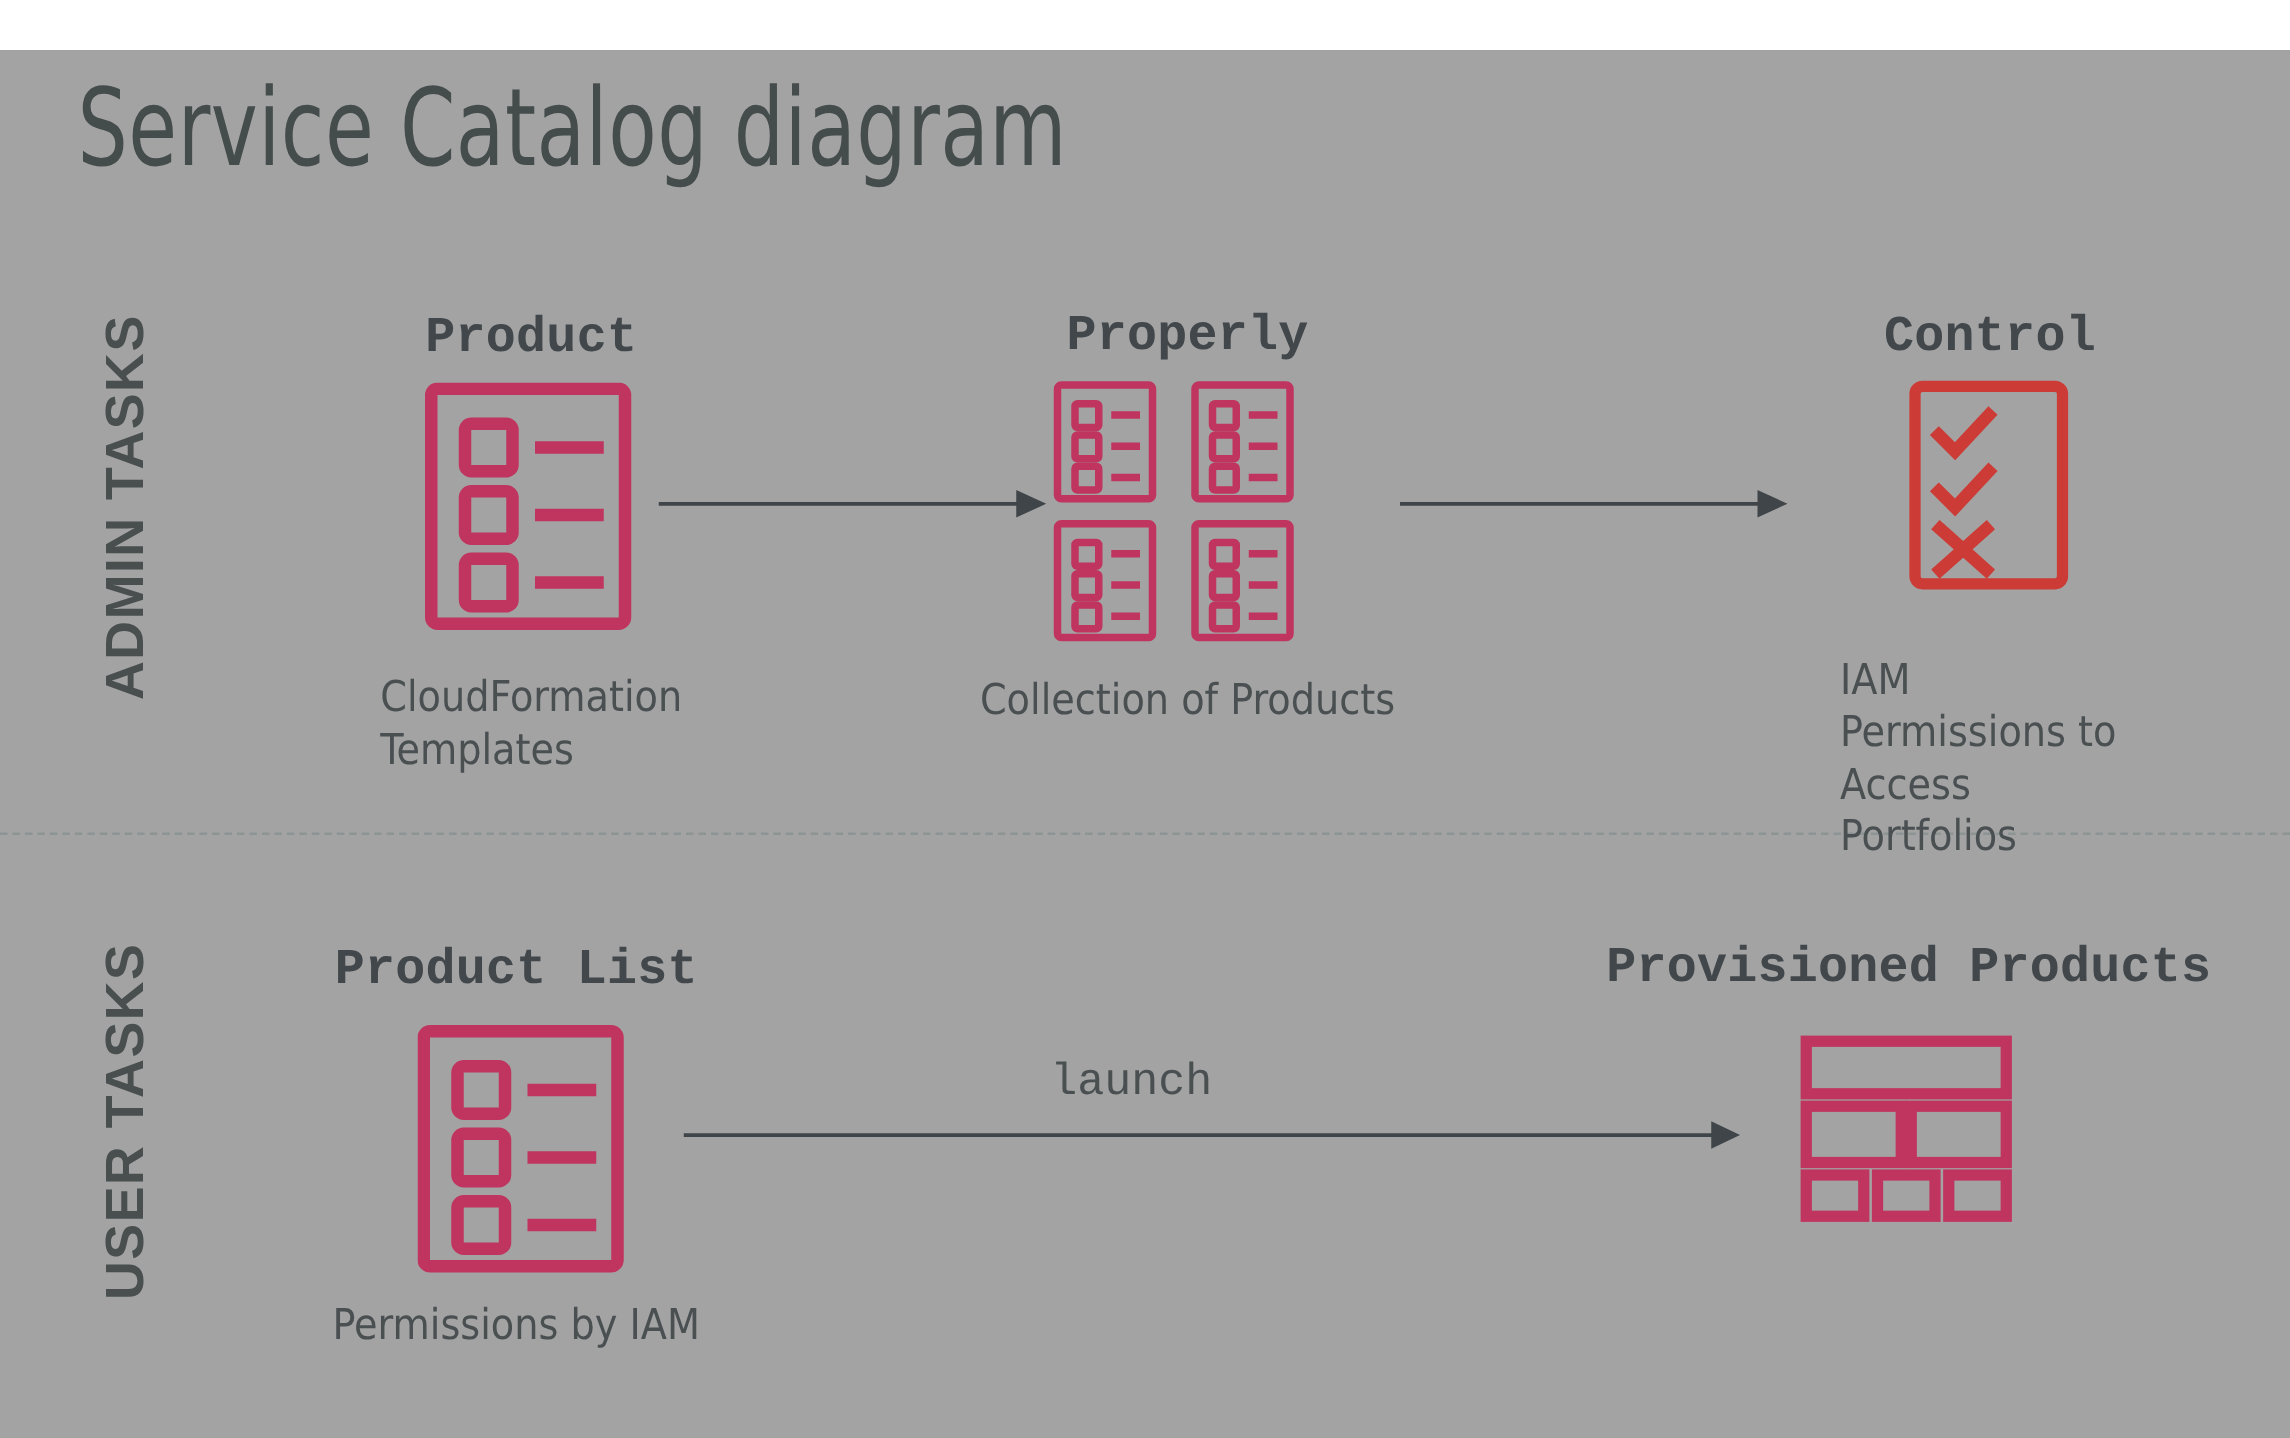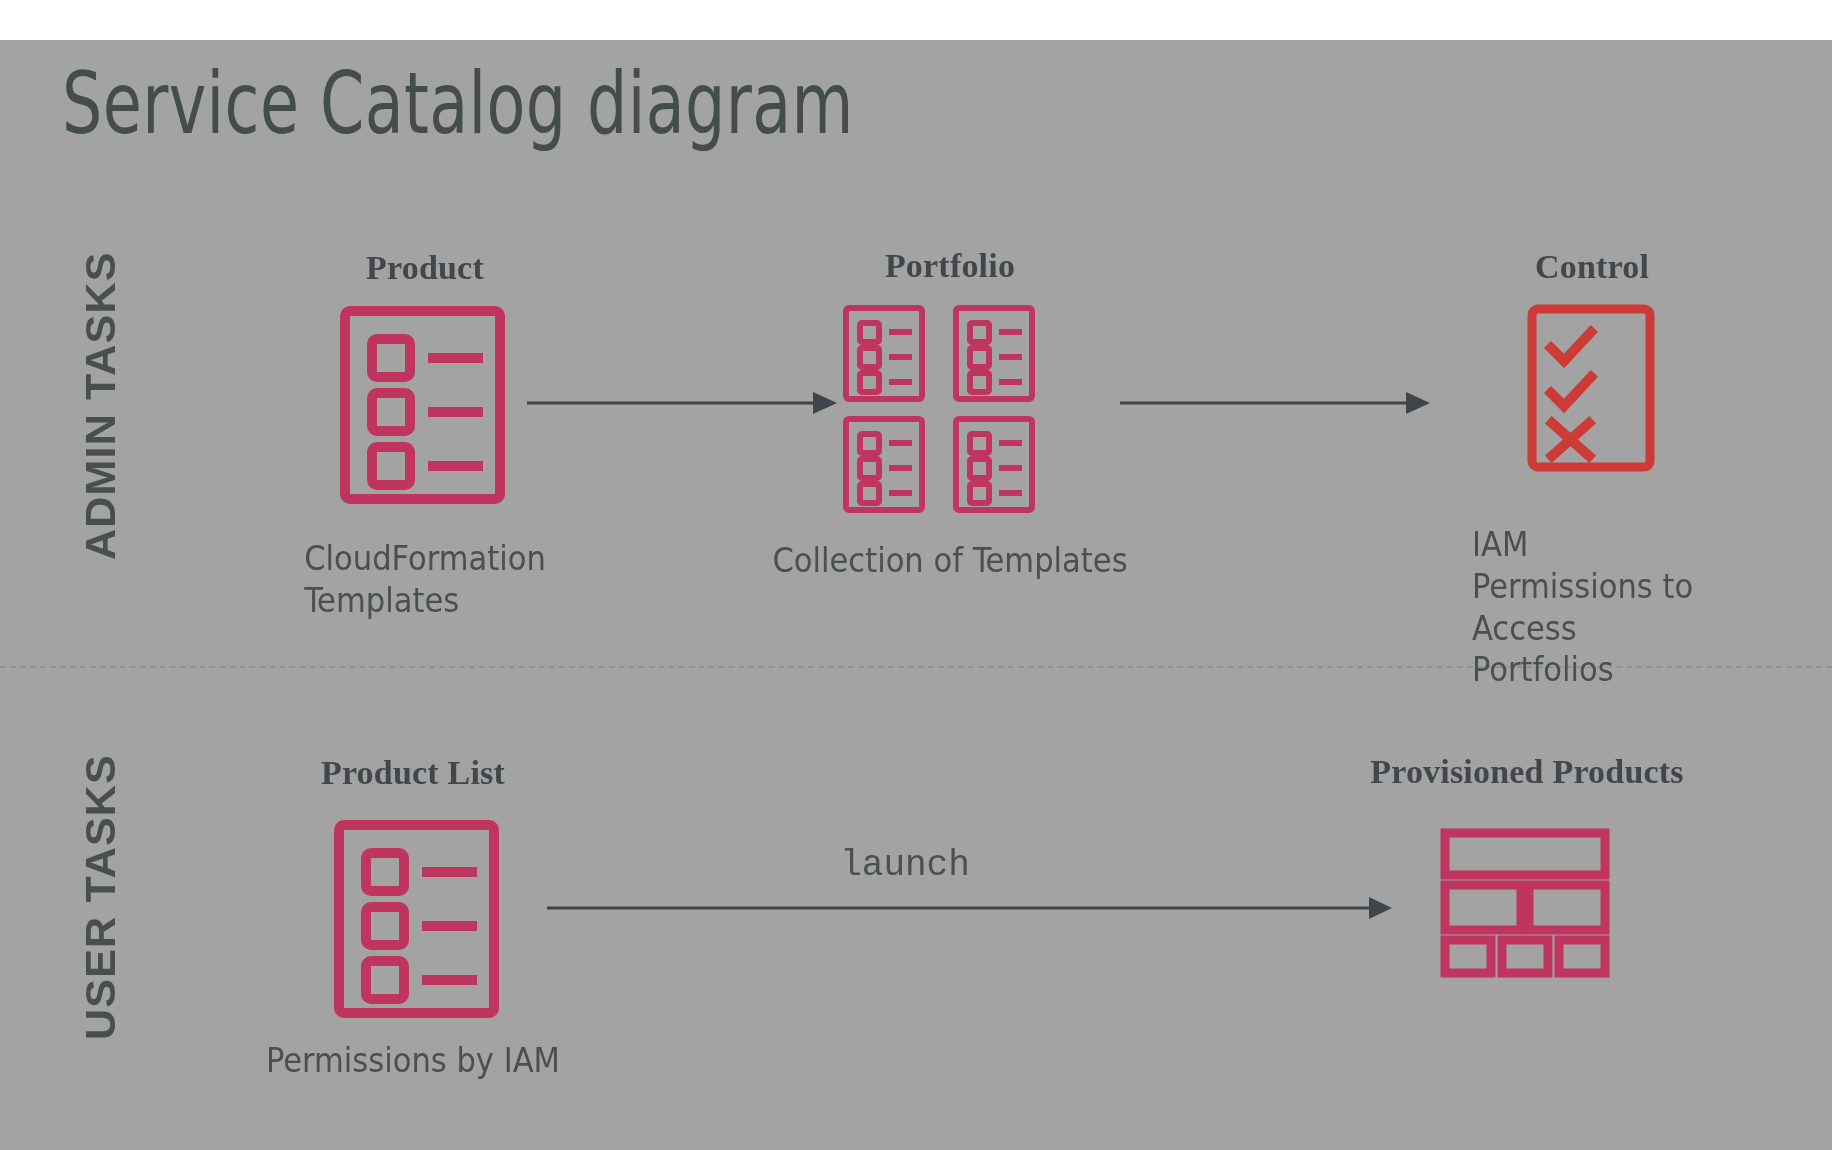--- a/index.html
+++ b/index.html
@@ -64,23 +64,23 @@
     left: 0;
     top: 626px;
     width: 1832px;
     height: 0;
     border-top: 2px dashed #8d9494;
   }
 
   
   .node-heading {
     position: absolute;
-    font-family: Liberation Serif, serif;
+    font-family: Liberation Mono, monospace;
     font-weight: bold;
-    font-size: 34px;
+    font-size: 40px;
     color: #41474a;
     text-align: center;
     white-space: nowrap;
     transform: translateX(-50%);
     letter-spacing: 0.2px;
   }
 
   
   .node-caption {
     position: absolute;
@@ -139,21 +139,21 @@
   <div class="node-caption" style="left:425px; top:498px;">CloudFormation
 Templates</div>
 
   <div class="arrow-svg" style="left:525px; top:340px;">
     <svg width="315" height="46" viewBox="0 0 315 46" xmlns="http://www.w3.org/2000/svg">
       <line x1="2" y1="23" x2="290" y2="23" stroke="#3f4548" stroke-width="3"></line>
       <polygon points="288,12 312,23 288,34" fill="#3f4548"></polygon>
     </svg>
   </div>
 
-  <div class="node-heading" style="left:950px; top:207px;">Portfolio</div>
+  <div class="node-heading" style="left:950px; top:207px;">Properly</div>
 
   <div class="icon-wrap" style="left:841px; top:263px;">
     <svg width="200" height="212" viewBox="0 0 200 212" xmlns="http://www.w3.org/2000/svg">
       <g stroke="#c0355f" fill="none">
 
         <g transform="translate(3,3)">
           <rect x="2" y="2" width="76" height="91" rx="3" ry="3" stroke-width="6"></rect>
           <rect x="16" y="17" width="19" height="19" rx="2" ry="2" stroke-width="6"></rect>
           <line x1="45" y1="26" x2="68" y2="26" stroke-width="6"></line>
           <rect x="16" y="42" width="19" height="19" rx="2" ry="2" stroke-width="6"></rect>
@@ -188,21 +188,21 @@
           <line x1="45" y1="26" x2="68" y2="26" stroke-width="6"></line>
           <rect x="16" y="42" width="19" height="19" rx="2" ry="2" stroke-width="6"></rect>
           <line x1="45" y1="51" x2="68" y2="51" stroke-width="6"></line>
           <rect x="16" y="67" width="19" height="19" rx="2" ry="2" stroke-width="6"></rect>
           <line x1="45" y1="76" x2="68" y2="76" stroke-width="6"></line>
         </g>
       </g>
     </svg>
   </div>
 
-  <div class="node-caption" style="left:950px; top:500px;">Collection of Templates</div>
+  <div class="node-caption" style="left:950px; top:500px;">Collection of Products</div>
 
   <div class="arrow-svg" style="left:1118px; top:340px;">
     <svg width="315" height="46" viewBox="0 0 315 46" xmlns="http://www.w3.org/2000/svg">
       <line x1="2" y1="23" x2="290" y2="23" stroke="#3f4548" stroke-width="3"></line>
       <polygon points="288,12 312,23 288,34" fill="#3f4548"></polygon>
     </svg>
   </div>
 
   <div class="node-heading" style="left:1592px; top:208px;">Control</div>
 

